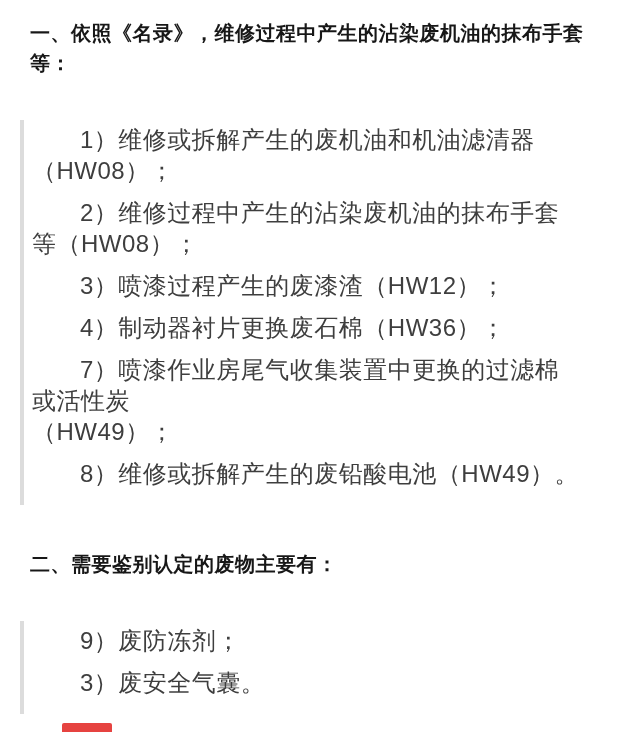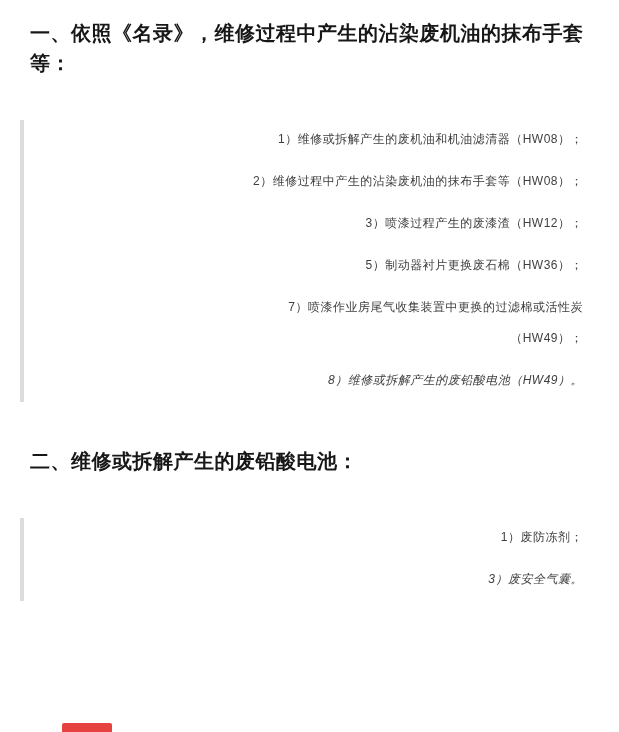--- a/index.html
+++ b/index.html
@@ -31,29 +31,28 @@
     letter-spacing: 0.5px;
   }
   h2.sec-heading + blockquote { margin-top: 42px; }
   blockquote.quote-list {
     margin: 42px 0 44px 0;
     border-left: 4px solid var(--quote-border);
     padding: 4px 6px 4px 8px;
   }
   blockquote.quote-list p {
     margin: 0 0 11px 0;
-    font-size: 12px;
+    font-size: 24px;
     line-height: 31px;
     color: var(--body-color);
     text-indent: 2em;
     white-space: pre-line;
     letter-spacing: 0.5px;
-    text-align: right;
   }
-  blockquote.quote-list p:last-child { margin-bottom: 2px; font-style: italic; }
+  blockquote.quote-list p:last-child { margin-bottom: 12px; }
   .red-partial {
     position: absolute;
     left: 62px;
     top: 723px;
     width: 50px;
     height: 9px;
     background: var(--accent-red);
     border-radius: 2px 2px 0 0;
   }
 </style>
@@ -61,28 +60,28 @@
 <body>
 
 <div class="doc">
 
   <h2 class="sec-heading">一、依照《名录》，维修过程中产生的沾染废机油的抹布手套等：</h2>
 
   <blockquote class="quote-list">
     <p>1）维修或拆解产生的废机油和机油滤清器（HW08）；</p>
     <p>2）维修过程中产生的沾染废机油的抹布手套等（HW08）；</p>
     <p>3）喷漆过程产生的废漆渣（HW12）；</p>
-    <p>5）制动器衬片更换废石棉（HW36）；</p>
+    <p>4）制动器衬片更换废石棉（HW36）；</p>
     <p>7）喷漆作业房尾气收集装置中更换的过滤棉或活性炭
 （HW49）；</p>
     <p>8）维修或拆解产生的废铅酸电池（HW49）。</p>
   </blockquote>
 
-  <h2 class="sec-heading">二、维修或拆解产生的废铅酸电池：</h2>
+  <h2 class="sec-heading">二、需要鉴别认定的废物主要有：</h2>
 
   <blockquote class="quote-list">
-    <p>1）废防冻剂；</p>
+    <p>9）废防冻剂；</p>
     <p>3）废安全气囊。</p>
   </blockquote>
 
 </div>
 
 <div class="red-partial"></div>
 
 </body></html>

